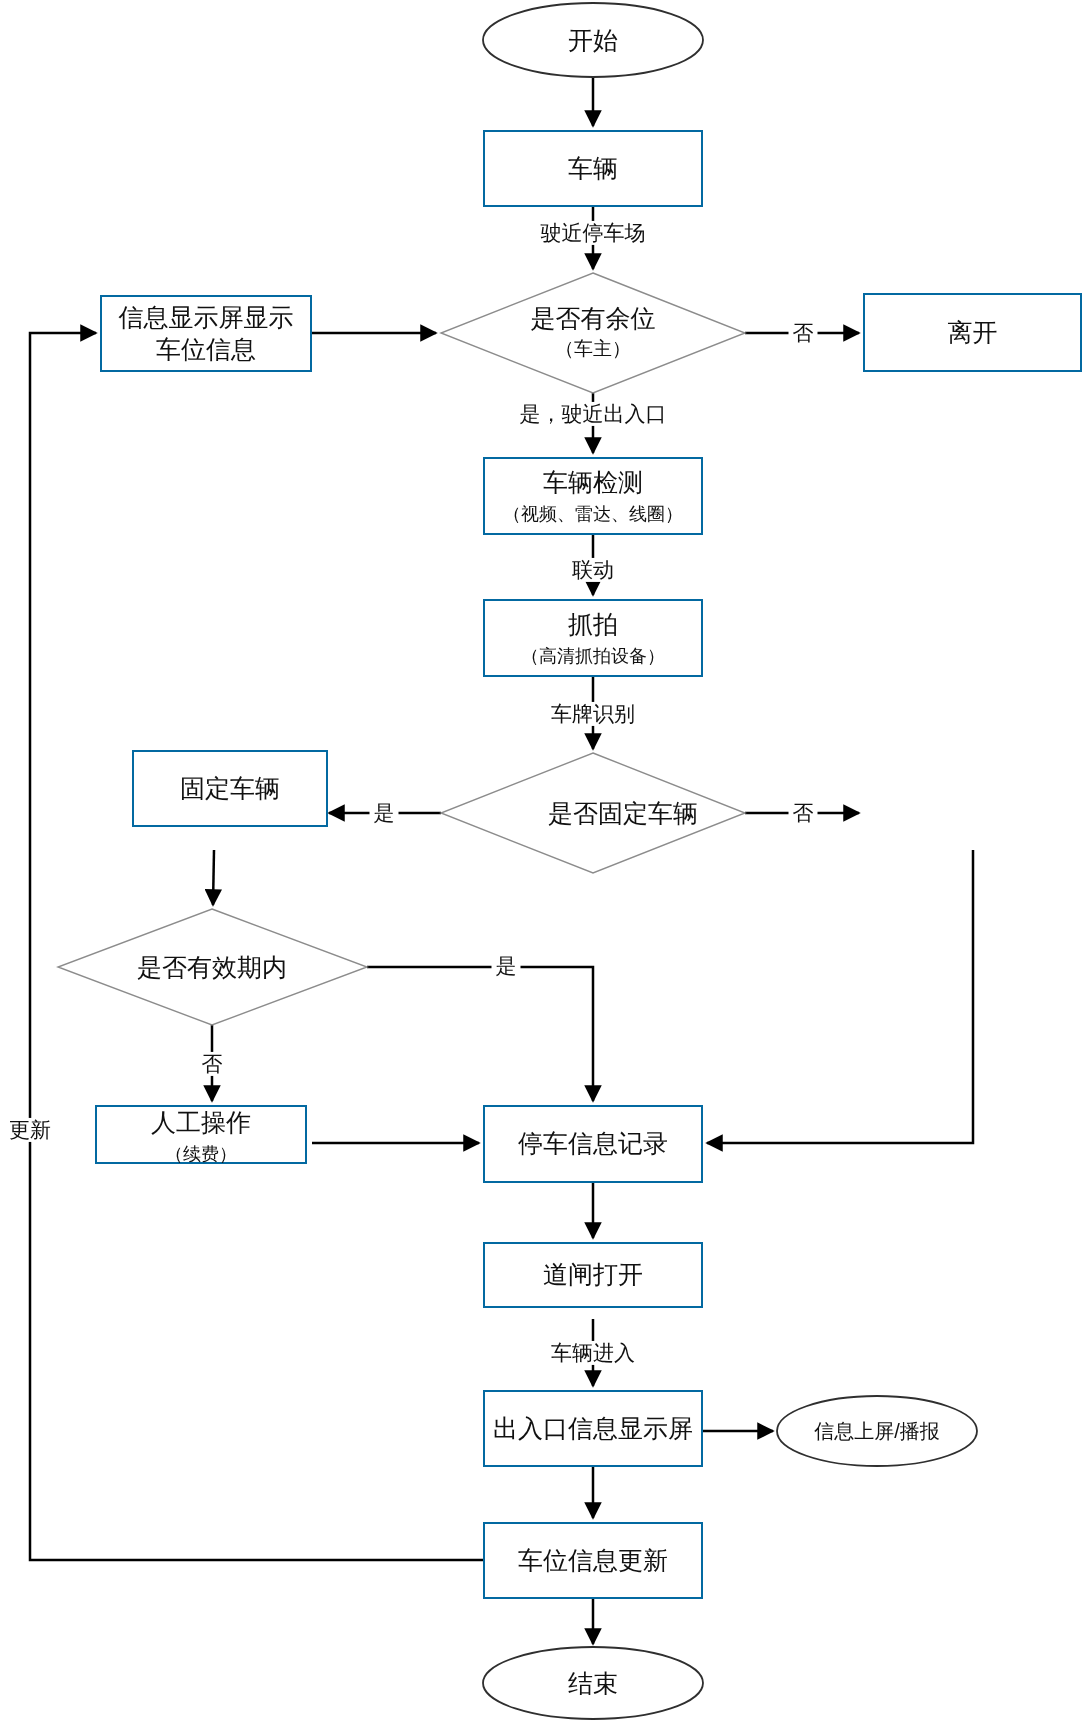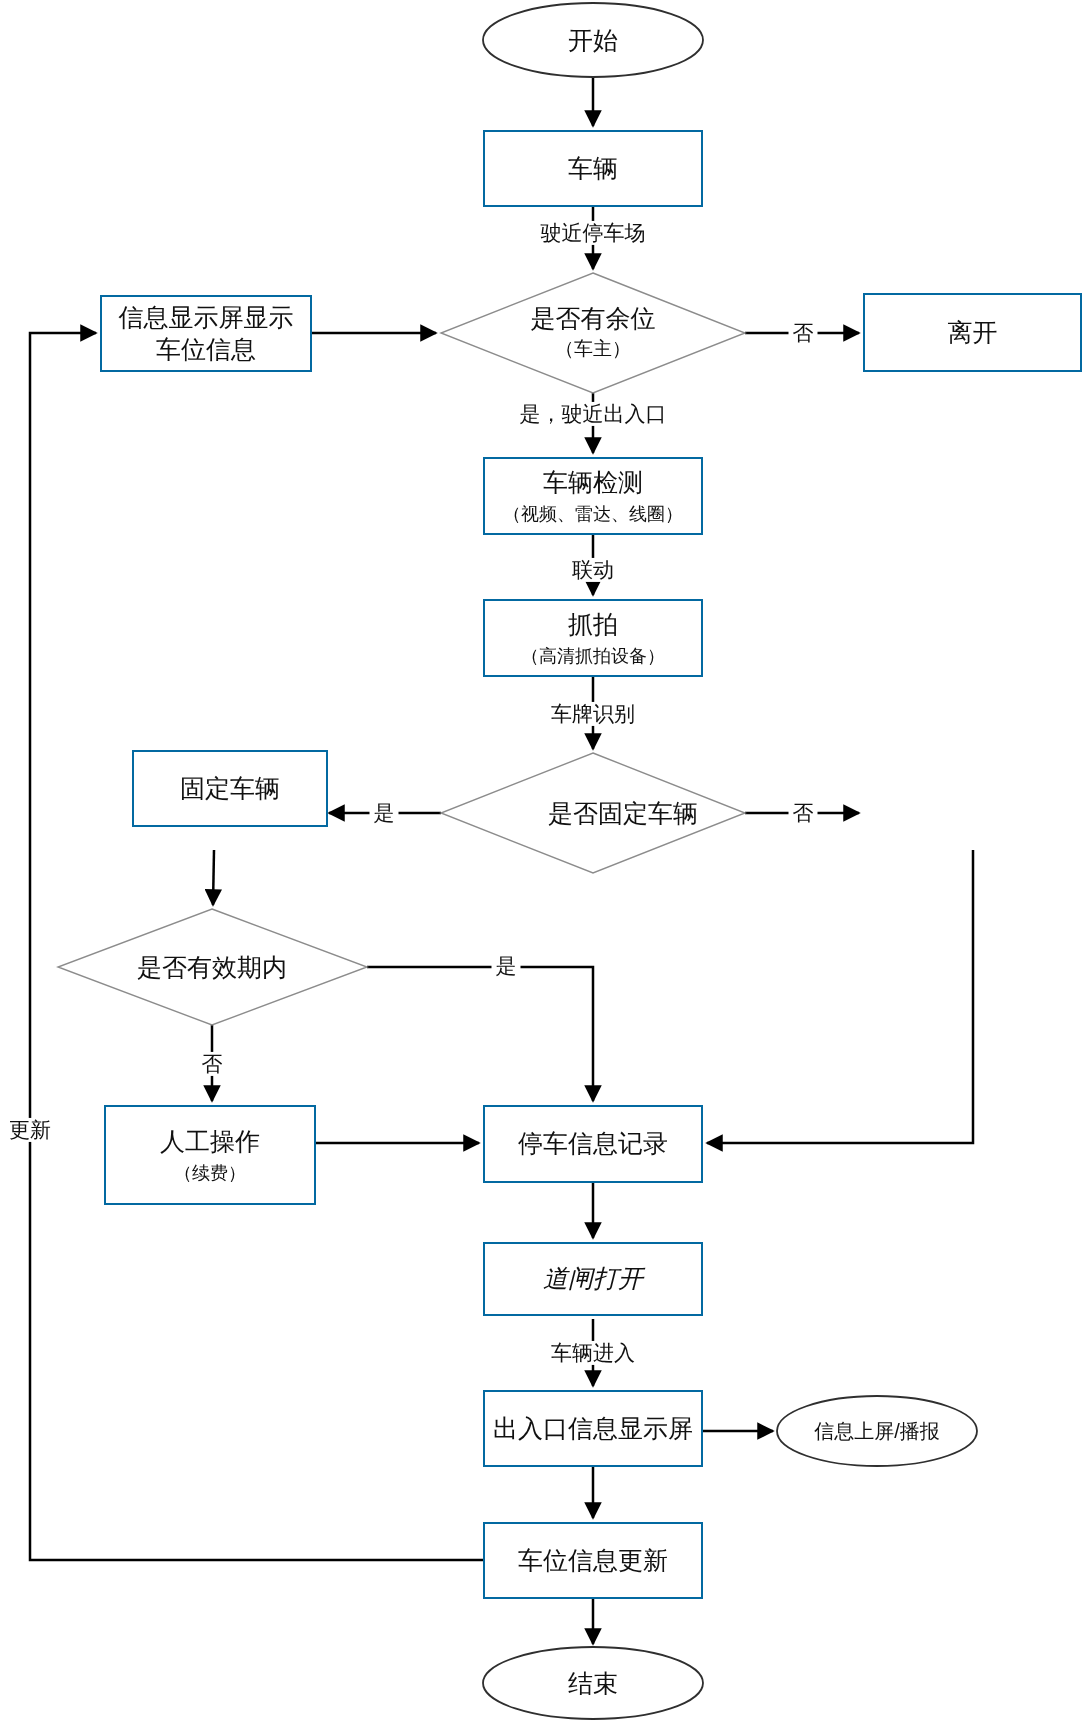--- a/index.html
+++ b/index.html
@@ -96,30 +96,30 @@
   <div class="box" style="left:483px;top:599px;width:220px;height:78px;">
     <span class="t">抓拍</span>
     <span class="s">（高清抓拍设备）</span>
   </div>
 
   <div class="box" style="left:103px;top:750px;width:196px;height:77px;margin-left:29px;">
     <span class="t">固定车辆</span>
   </div>
 
 
-  <div class="box" style="left:104px;top:1105px;width:212px;height:100px;">
+  <div class="box" style="left:95px;top:1105px;width:212px;height:59px;justify-content:space-between;">
     <span class="t">人工操作</span>
     <span class="s">（续费）</span>
   </div>
 
   <div class="box" style="left:483px;top:1105px;width:220px;height:78px;">
     <span class="t">停车信息记录</span>
   </div>
 
-  <div class="box" style="left:483px;top:1242px;width:220px;height:74px;font-style:italic;">
+  <div class="box" style="left:483px;top:1242px;width:220px;height:66px;">
     <span class="t">道闸打开</span>
   </div>
 
   <div class="box" style="left:483px;top:1390px;width:220px;height:77px;">
     <span class="t">出入口信息显示屏</span>
   </div>
 
   <div class="box" style="left:483px;top:1522px;width:220px;height:77px;">
     <span class="t">车位信息更新</span>
   </div>

